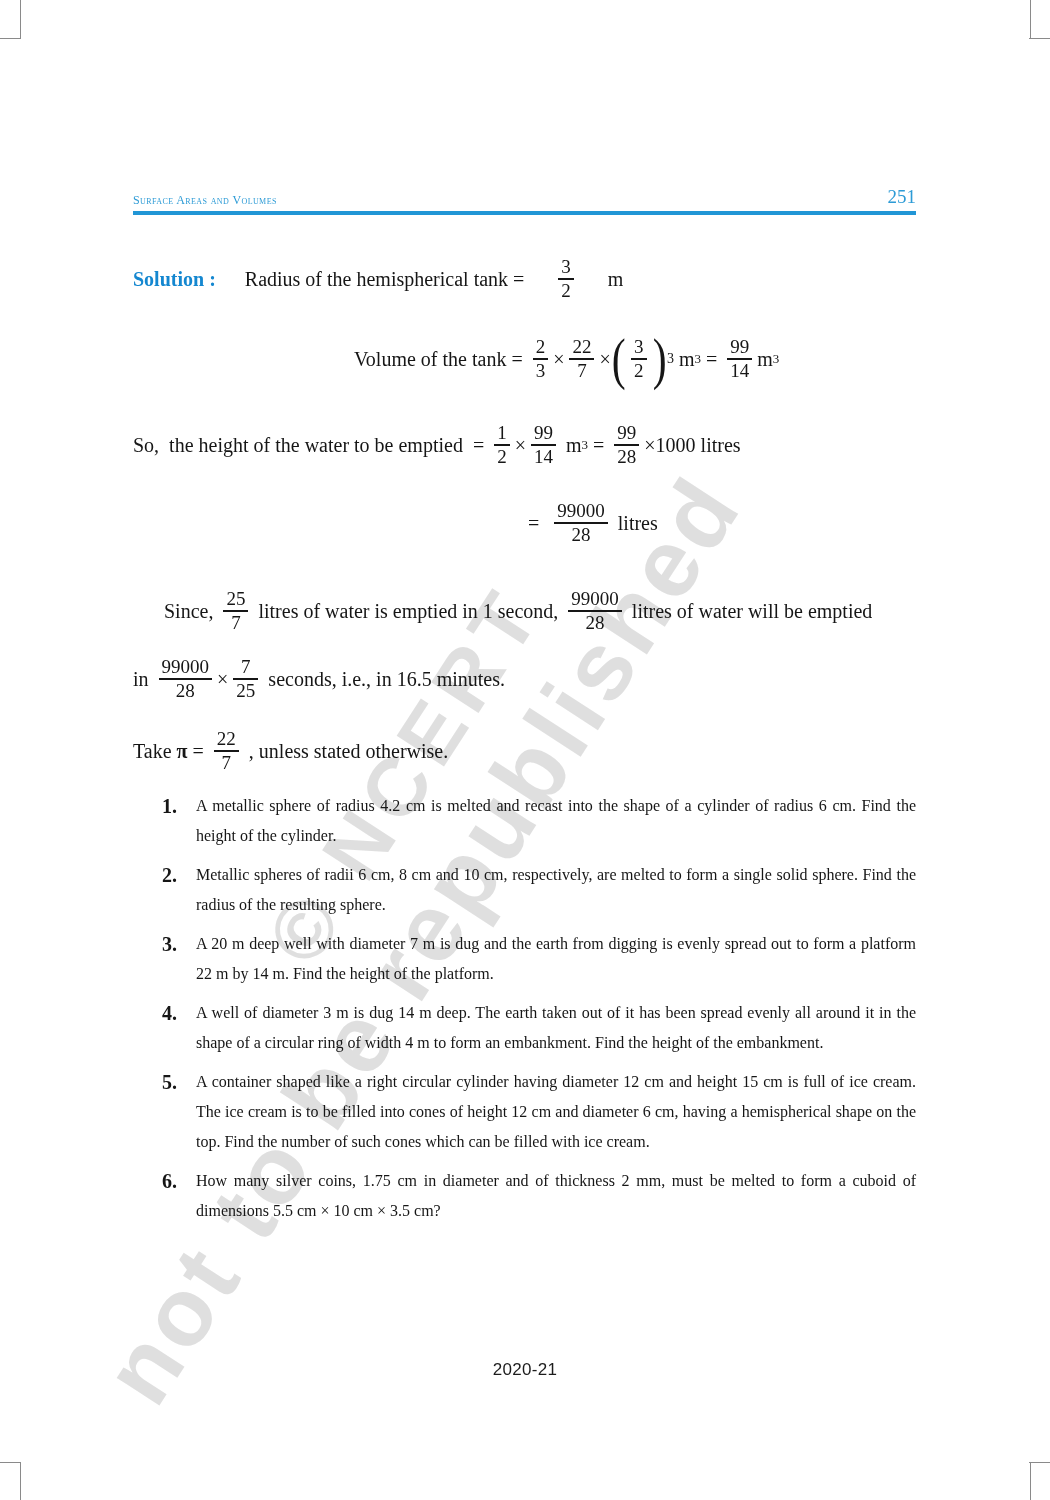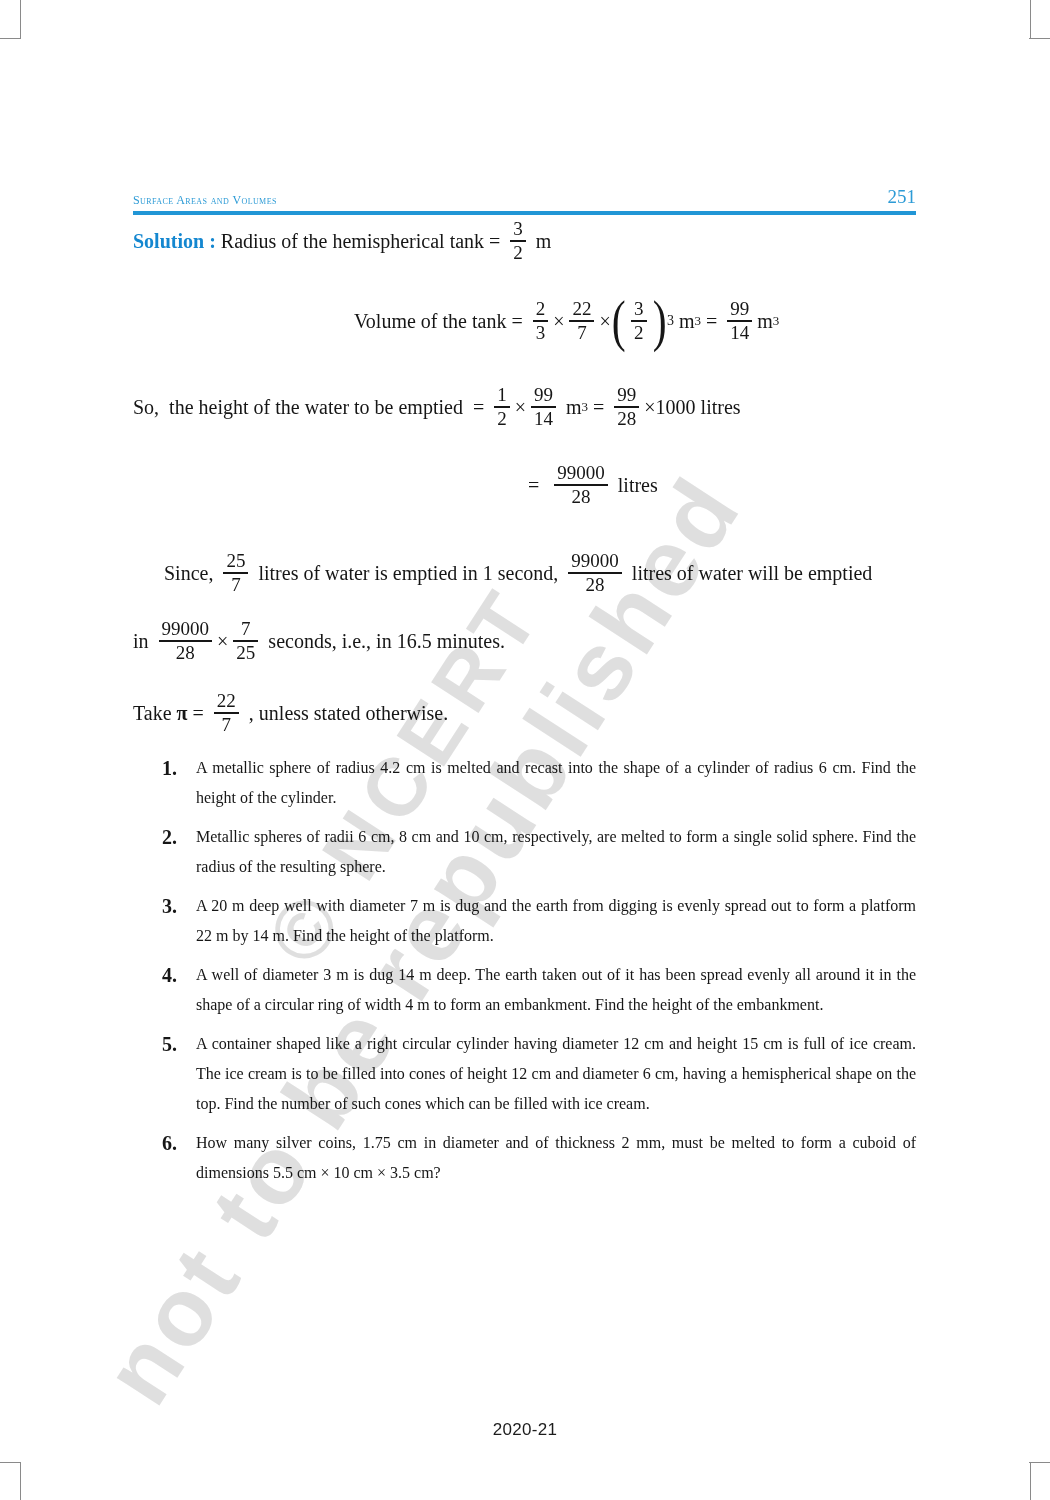--- a/index.html
+++ b/index.html
@@ -26,37 +26,37 @@
   
   .mline{display:flex;align-items:center;font-size:20px;flex-wrap:nowrap;}
   .mtext{white-space:pre;}
   .frac{display:inline-block;text-align:center;flex-shrink:0;margin:0 5px;font-size:19px;line-height:1.18;}
   .frac .fn{display:block;padding:0 3px;}
   .frac .fd{display:block;border-top:2px solid var(--text,#161616);padding:0 3px;}
   .sup{font-size:13px;vertical-align:10px;white-space:pre;}
   .paren{display:inline-block;font-size:58px;font-weight:400;line-height:0;transform:scaleX(.72);margin:0 -2px;}
   .paren-exp{font-size:14px;vertical-align:28px;}
   .solution-label{color:var(--heading-blue,#1487d0);font-weight:bold;white-space:pre;}
-  .line-solution{height:52px;}
+  .line-solution{margin-top:38px;height:52px;gap:24px;}
   .line-vol{margin-top:22px;height:64px;padding-left:221px;}
   .line-so{margin-top:26px;height:56px;}
   .line-eq2{margin-top:22px;height:56px;padding-left:395px;}
   .line-since{margin-top:30px;height:60px;margin-left:31px;}
   .line-in{margin-top:8px;height:60px;}
   .ex-heading{margin-top:42px;text-align:center;color:var(--heading-blue,#1487d0);
     font-weight:bold;font-size:23px;white-space:pre;letter-spacing:.3px;}
   .line-take{margin-top:16px;height:52px;}
   .pi{font-weight:bold;}
   
   .problems{margin-top:14px;}
   .problem{display:flex;margin-bottom:9px;}
   .pnum{margin-left:29px;width:34px;flex-shrink:0;font-weight:bold;font-size:20px;line-height:30px;}
   .ptext{flex:1;text-align:justify;font-size:16px;line-height:30px;}
   
-  .footer{position:absolute;left:0;width:100%;top:1420px;text-align:center;z-index:1;
+  .footer{position:absolute;left:0;width:100%;top:1360px;text-align:center;z-index:1;
     font-family:"Liberation Sans",sans-serif;font-size:17px;color:#1c1c1c;letter-spacing:.3px;}
 </style>
 </head>
 <body>
 
 <div class="page">
 
   <div class="crop" style="left:20px;top:0;width:1px;height:39px"></div>
   <div class="crop" style="left:0;top:38px;width:21px;height:1px"></div>
   <div class="crop" style="left:1030px;top:0;width:1px;height:39px"></div>

